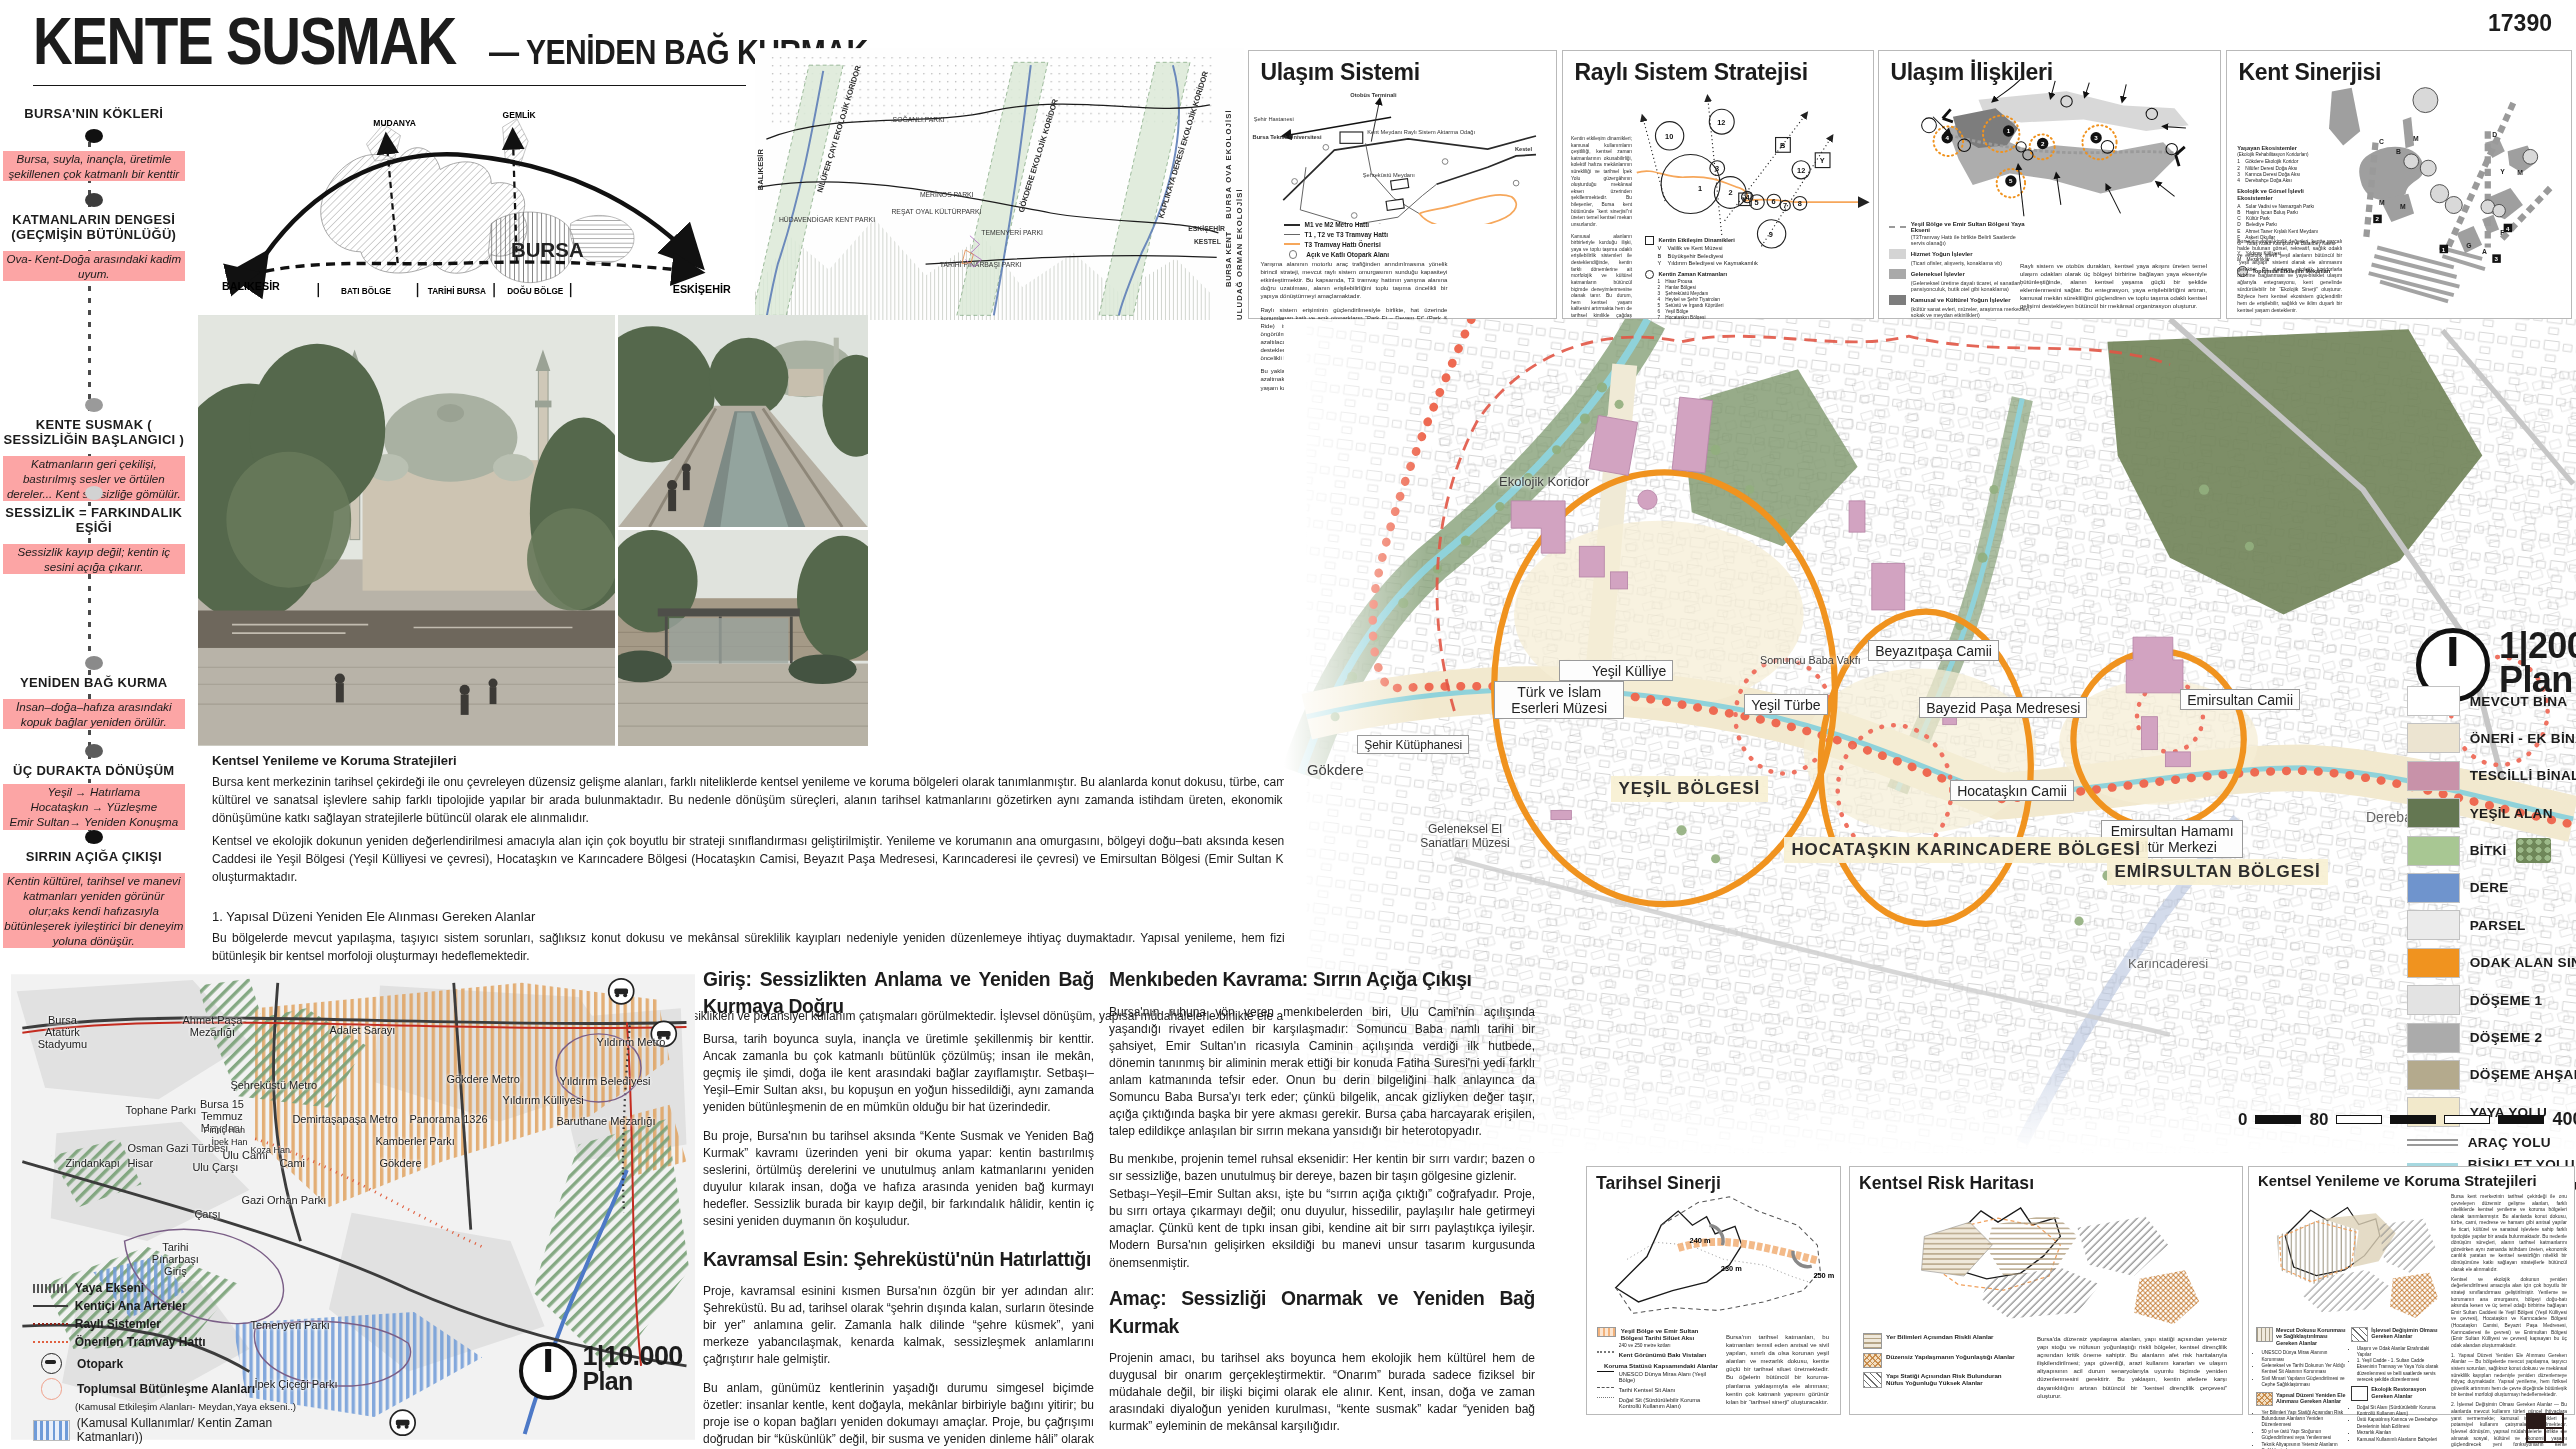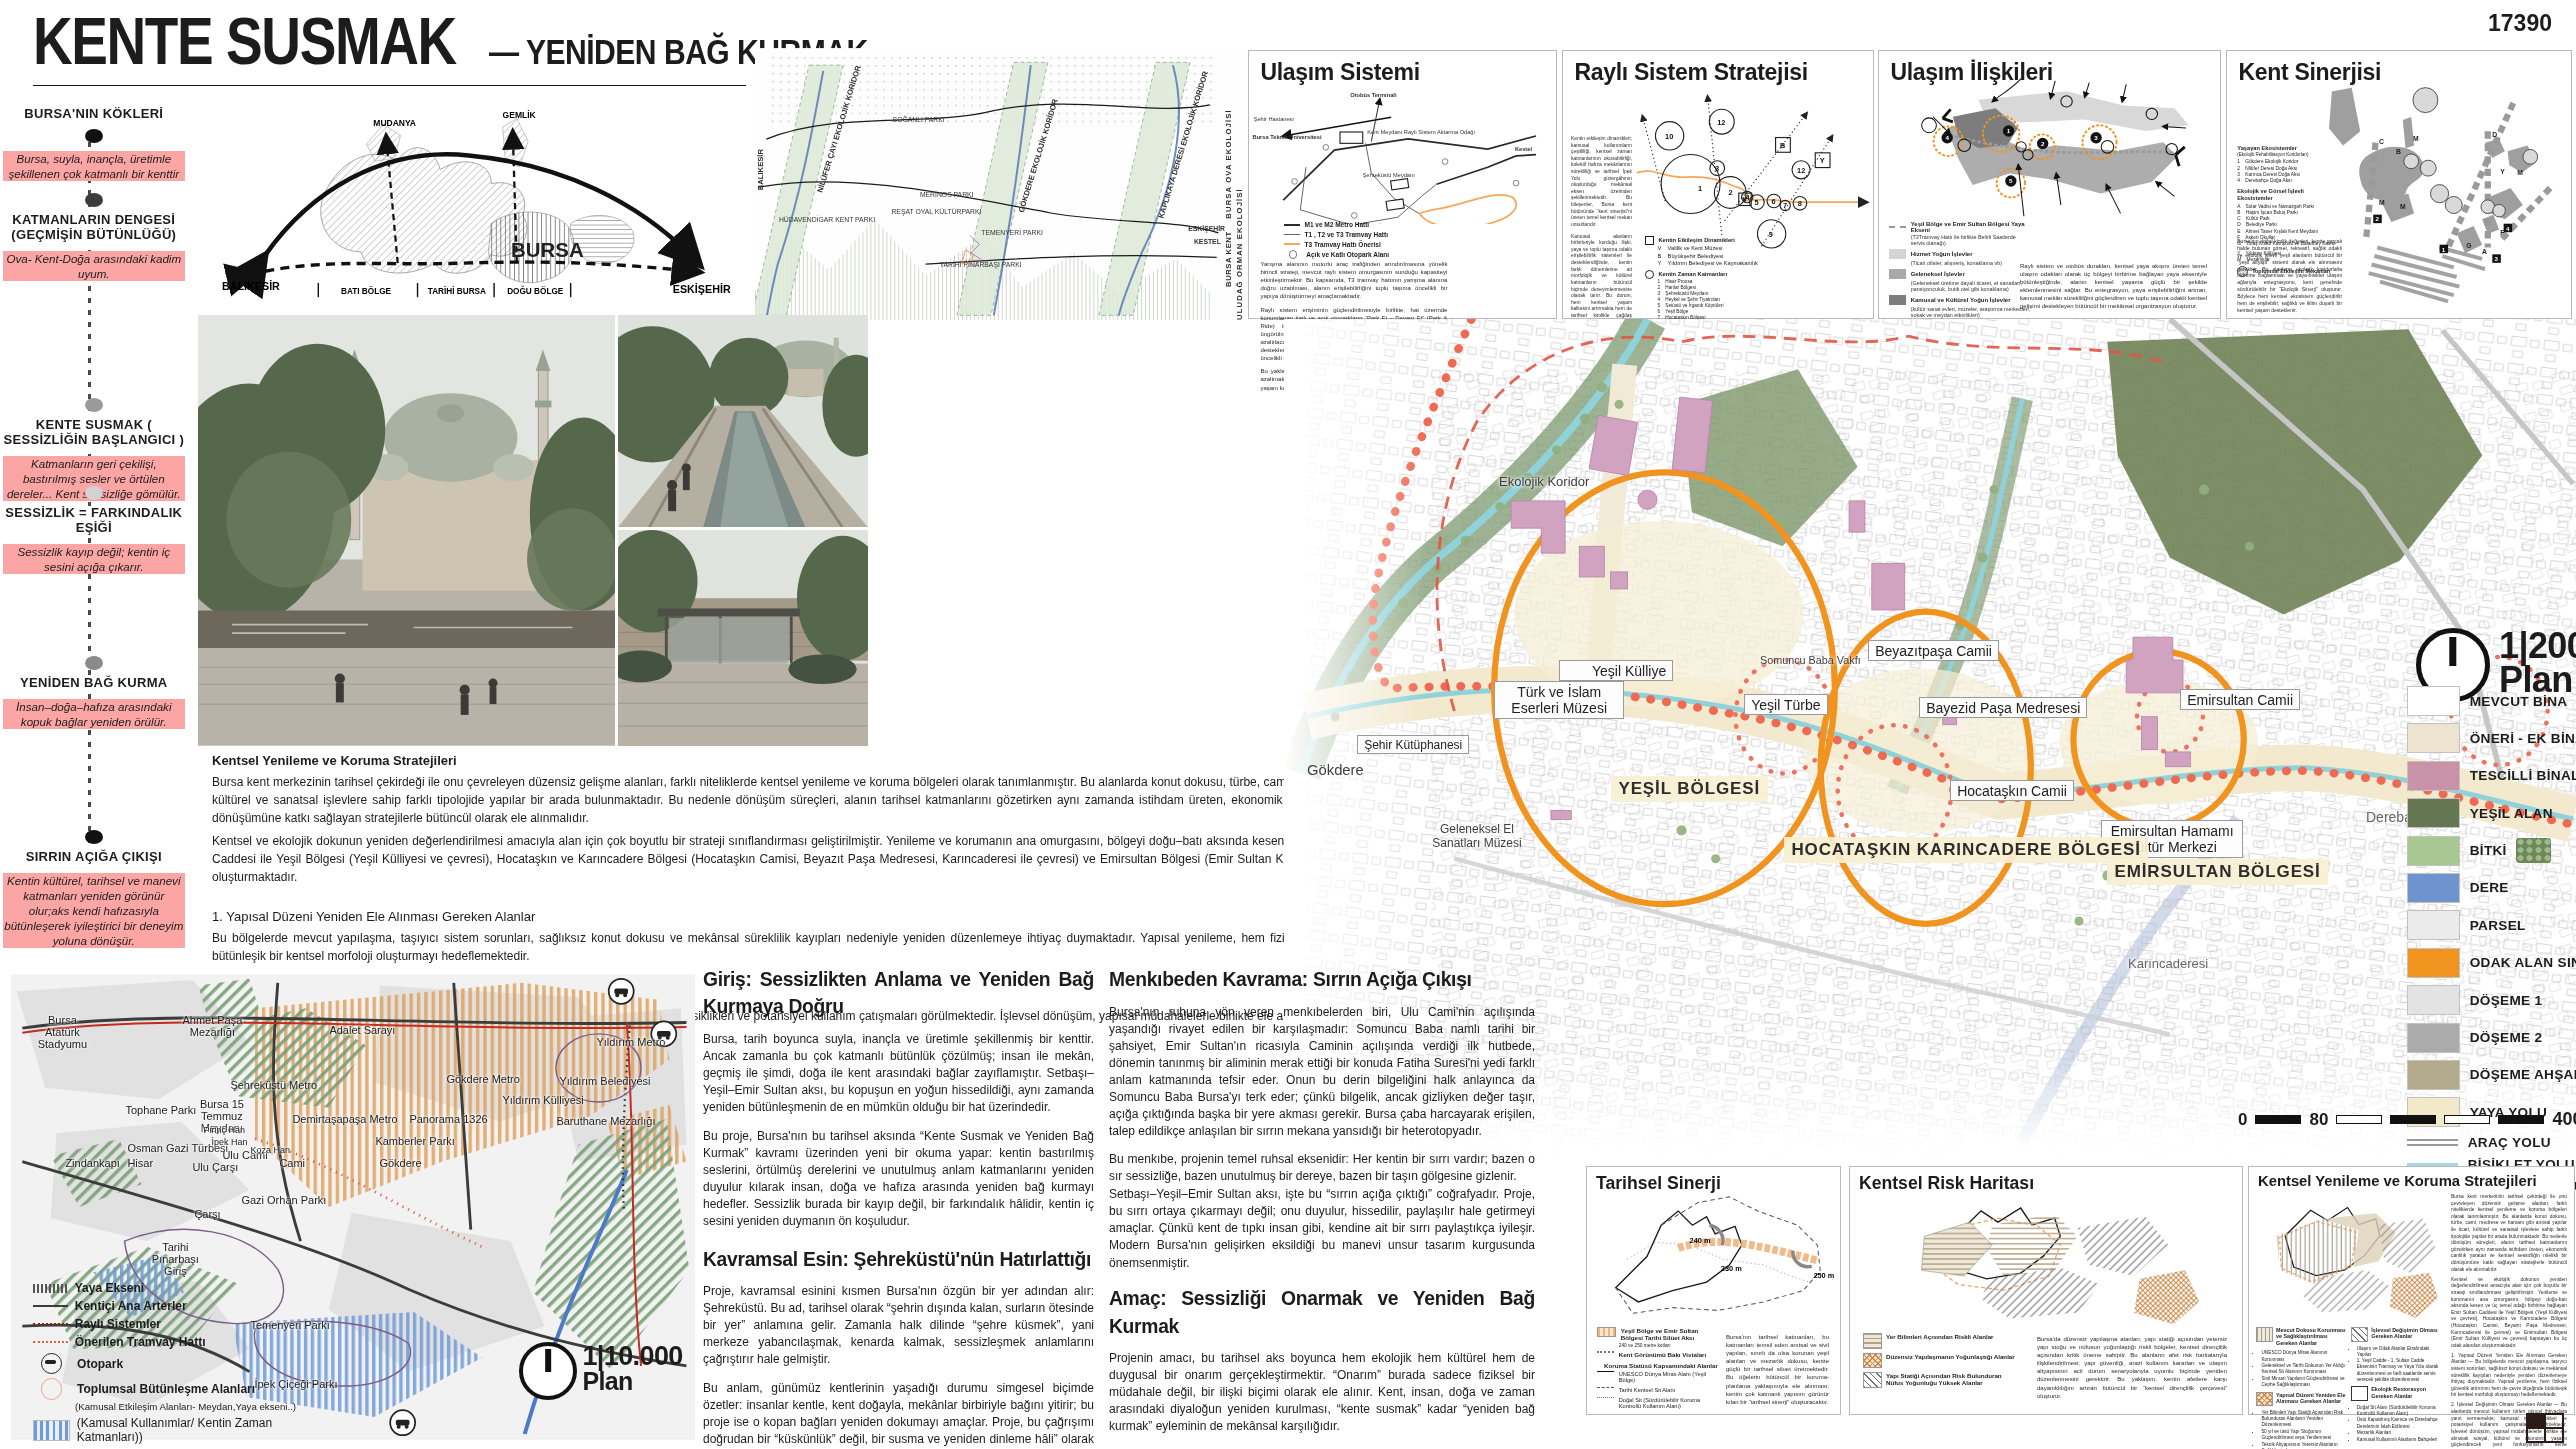--- a/index.html
+++ b/index.html
@@ -110,20 +110,27 @@
   <div class="tl-item" style="top:486px;">
     <div class="tl-dot" style="background:#d2d2d2;"></div>
     <div class="tl-h">SESSİZLİK = FARKINDALIK EŞİĞİ</div>
     <div class="tl-d">Sessizlik kayıp değil; kentin iç sesini açığa çıkarır.</div>
   </div>
   <div class="tl-item" style="top:656px;">
     <div class="tl-dot" style="background:#8a8a8a;"></div>
     <div class="tl-h">YENİDEN BAĞ KURMA</div>
     <div class="tl-d">İnsan–doğa–hafıza arasındaki kopuk bağlar yeniden örülür.</div>
   </div>
+  <div class="tl-item" style="top:744px;">
+    <div class="tl-dot" style="background:#5c5c5c;"></div>
+    <div class="tl-h">ÜÇ DURAKTA DÖNÜŞÜM</div>
+    <div class="tl-d" style="margin-top:5.7px;">Yeşil →  Hatırlama</div>
+    <div class="tl-d" style="margin-top:0;">Hocataşkın → Yüzleşme</div>
+    <div class="tl-d" style="margin-top:0;">Emir Sultan→ Yeniden Konuşma</div>
+  </div>
   <div class="tl-item" style="top:830px;">
     <div class="tl-dot" style="background:#111;"></div>
     <div class="tl-h">SIRRIN AÇIĞA ÇIKIŞI</div>
     <div class="tl-d">Kentin kültürel, tarihsel ve manevi katmanları yeniden görünür olur;aks kendi hafızasıyla bütünleşerek iyileştirici bir deneyim yoluna dönüşür.</div>
   </div>
 
   <div class="abs" style="left:196px;top:93px;width:548px;height:207px;">
     <svg width="548" height="207" viewBox="0 0 965 365">
       <defs>
         <pattern id="sh1" width="9" height="9" patternUnits="userSpaceOnUse" patternTransform="rotate(45)">
@@ -783,21 +790,21 @@
     <div class="mlab" style="left:460px;top:375px;">Yeşil Türbe</div>
     <div class="mlab" style="left:584px;top:321px;">Beyazıtpaşa Camii</div>
     <div class="mlab" style="left:635px;top:378px;">Bayezid Paşa Medresesi</div>
     <div class="mlab" style="left:666px;top:461px;">Hocataşkın Camii</div>
     <div class="mlab" style="left:896px;top:370px;">Emirsultan Camii</div>
     <div class="mlab two" style="left:817px;top:501px;width:128px;">Emirsultan Hamamı Kültür Merkezi</div>
     <div class="mlab" style="left:73px;top:416px;font-size:12px;">Şehir Kütüphanesi</div>
     <div class="mplain" style="left:215px;top:155px;">Ekolojik Koridor</div>
     <div class="mplain" style="left:23px;top:443px;font-size:14.8px;">Gökdere</div>
     <div class="mplain" style="left:476px;top:335px;font-size:10.8px;">Somuncu Baba Vakfı</div>
-    <div class="mplain" style="left:136px;top:504px;font-size:12px;width:114px;white-space:normal;text-align:center;line-height:1.15;">Geleneksel El Sanatları Müzesi</div>
+    <div class="mplain" style="left:124px;top:504px;font-size:12px;width:114px;white-space:normal;text-align:center;line-height:1.15;">Geleneksel El Sanatları Müzesi</div>
     <div class="mplain" style="left:844px;top:637px;color:#666;">Karıncaderesi</div>
     <div class="mplain" style="left:1082px;top:490px;color:#666;font-size:14px;">Derebahçe</div>
     <div class="mregion" style="left:327px;top:457px;">YEŞİL BÖLGESİ</div>
     <div class="mregion" style="left:500px;top:518px;">HOCATAŞKIN KARINCADERE BÖLGESİ</div>
     <div class="mregion" style="left:823px;top:540px;">EMİRSULTAN BÖLGESİ</div>
   </div>
 
   <div class="clock" style="left:2416px;top:628px;width:64px;height:64px;">
       <i style="width:7.4px;height:29.5px;"></i>
     </div>

